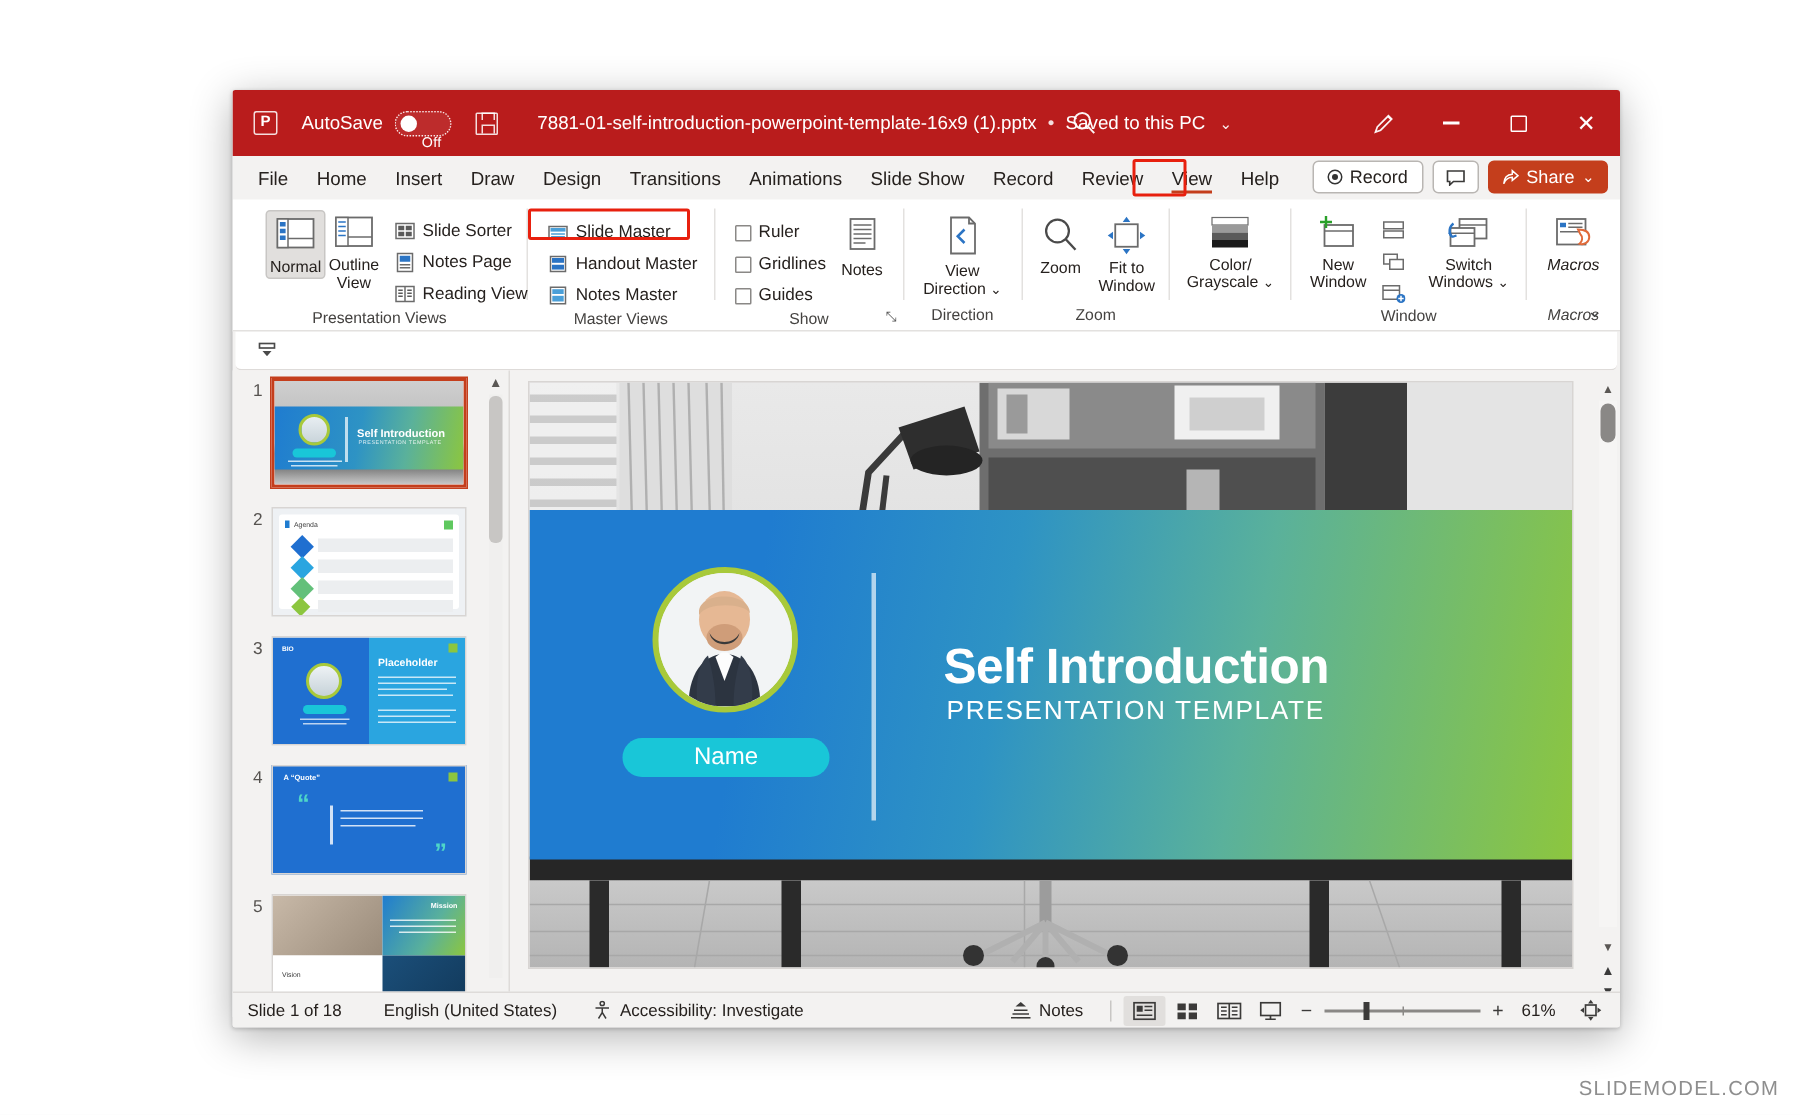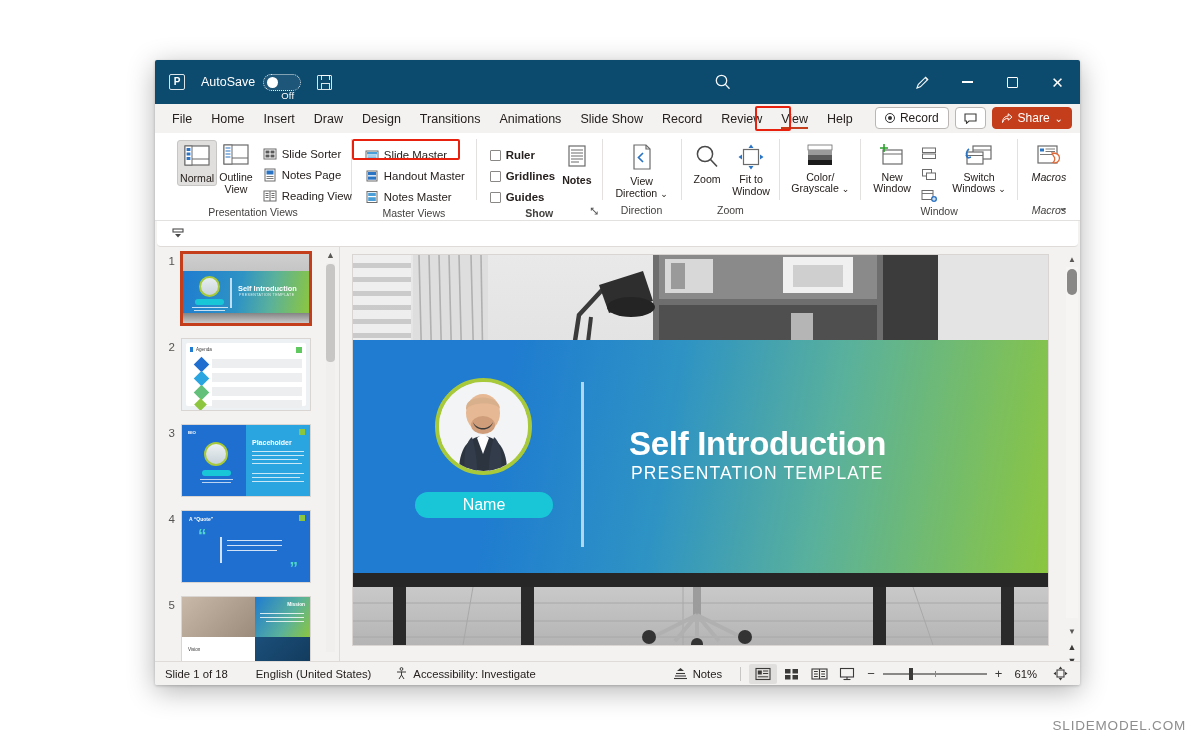--- a/index.html
+++ b/index.html
@@ -17,21 +17,21 @@
     position: absolute; left: 155px; top: 60px;
     width: 925px; height: 625px;
     background: #f3f2f1;
     box-shadow: 0 6px 28px rgba(0,0,0,.30), 0 1px 3px rgba(0,0,0,.2);
     border-radius: 2px;
     overflow: hidden;
   }
 
   
   .titlebar {
-    height: 44px; background: #0c4a6e; position: relative;
+    height: 44px; background: #b91c1c; position: relative;
     display: flex; align-items: center; color: #fff;
   }
   .tb-appicon {
     width: 16px; height: 16px; margin-left: 14px; margin-right: 16px;
     border: 1.4px solid rgba(255,255,255,.85); border-radius: 2px;
     position: relative; flex: none;
   }
   .tb-appicon:after{
     content:"P"; position:absolute; left:0; right:0; top:-2px;
     font-size:10px; line-height:18px; text-align:center; color:#fff; font-weight:700;
@@ -258,20 +258,26 @@
   <div class="window">
 
     <div class="titlebar">
       <div class="tb-appicon"></div>
       <div class="tb-autosave">AutoSave</div>
       <div class="toggle">
         <div class="knob"></div>
         <div class="tlabel">Off</div>
       </div>
       <div class="tb-save"></div>
+      <div class="tb-filename">
+        <span>7881-01-self-introduction-powerpoint-template-16x9 (1).pptx</span>
+        <span style="opacity:.85;margin:0 4px;">•</span>
+        <span>Saved to this PC</span>
+        <span class="tb-chev">⌄</span>
+      </div>
 
       <div class="tb-search">
         <svg width="20" height="20" viewBox="0 0 20 20">
           <circle cx="8.5" cy="8.5" r="5.2" fill="none" stroke="#fff" stroke-width="1.3" opacity=".95"></circle>
           <line x1="12.4" y1="12.4" x2="16.5" y2="16.8" stroke="#fff" stroke-width="1.3" opacity=".95"></line>
         </svg>
       </div>
 
       <div class="tb-right">
         <div class="tb-btn">
@@ -427,21 +433,21 @@
               <span class="slabel">Notes Master</span>
             </div>
           </div>
         </div>
         <div class="hl-box" style="left:0px; top:6px; width:108px; height:21px;"></div>
         <div class="glabel">Master Views</div>
       </div>
 
       <div class="gsep"></div>
 
-      <div class="rgroup" style="width:125px; position:relative;font-weight:bold;">
+      <div class="rgroup" style="width:125px; position:relative;">
         <div class="gcontent" style="padding-top:8px;">
           <div class="smallcol" style="margin-left:2px;">
             <div class="smallrow">
               <span class="cbox"></span>
               <span class="slabel">Ruler</span>
             </div>
             <div class="smallrow">
               <span class="cbox"></span>
               <span class="slabel">Gridlines</span>
             </div>

